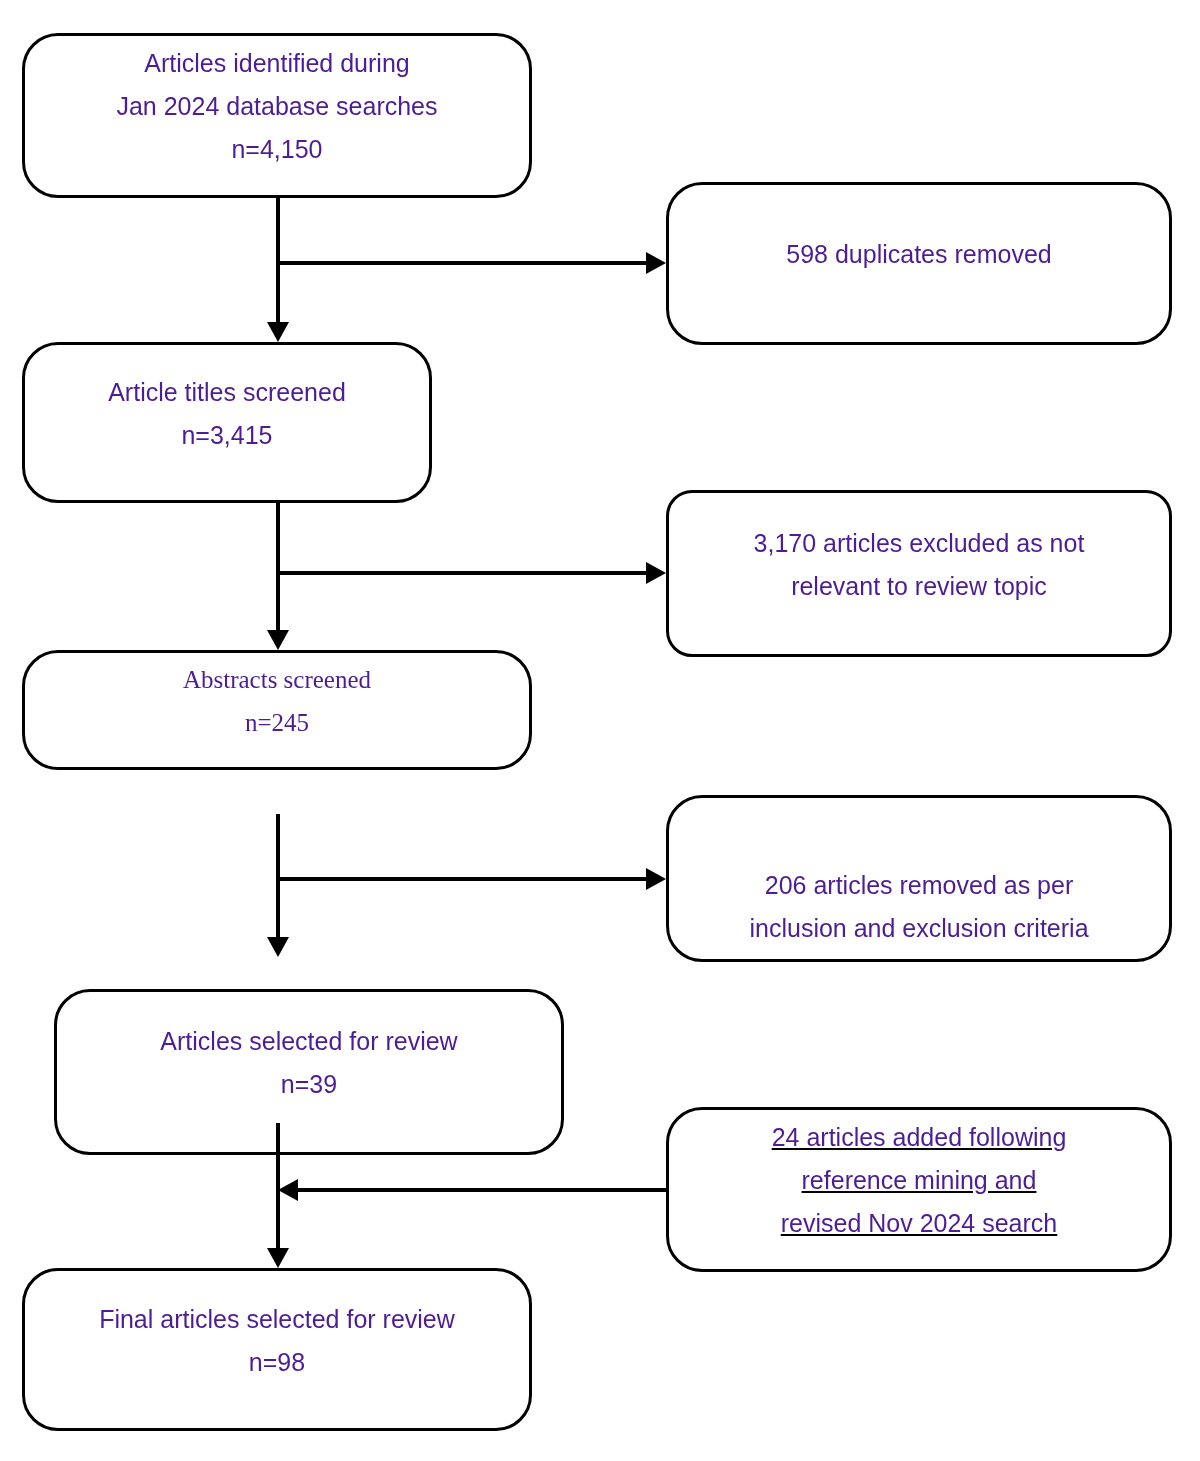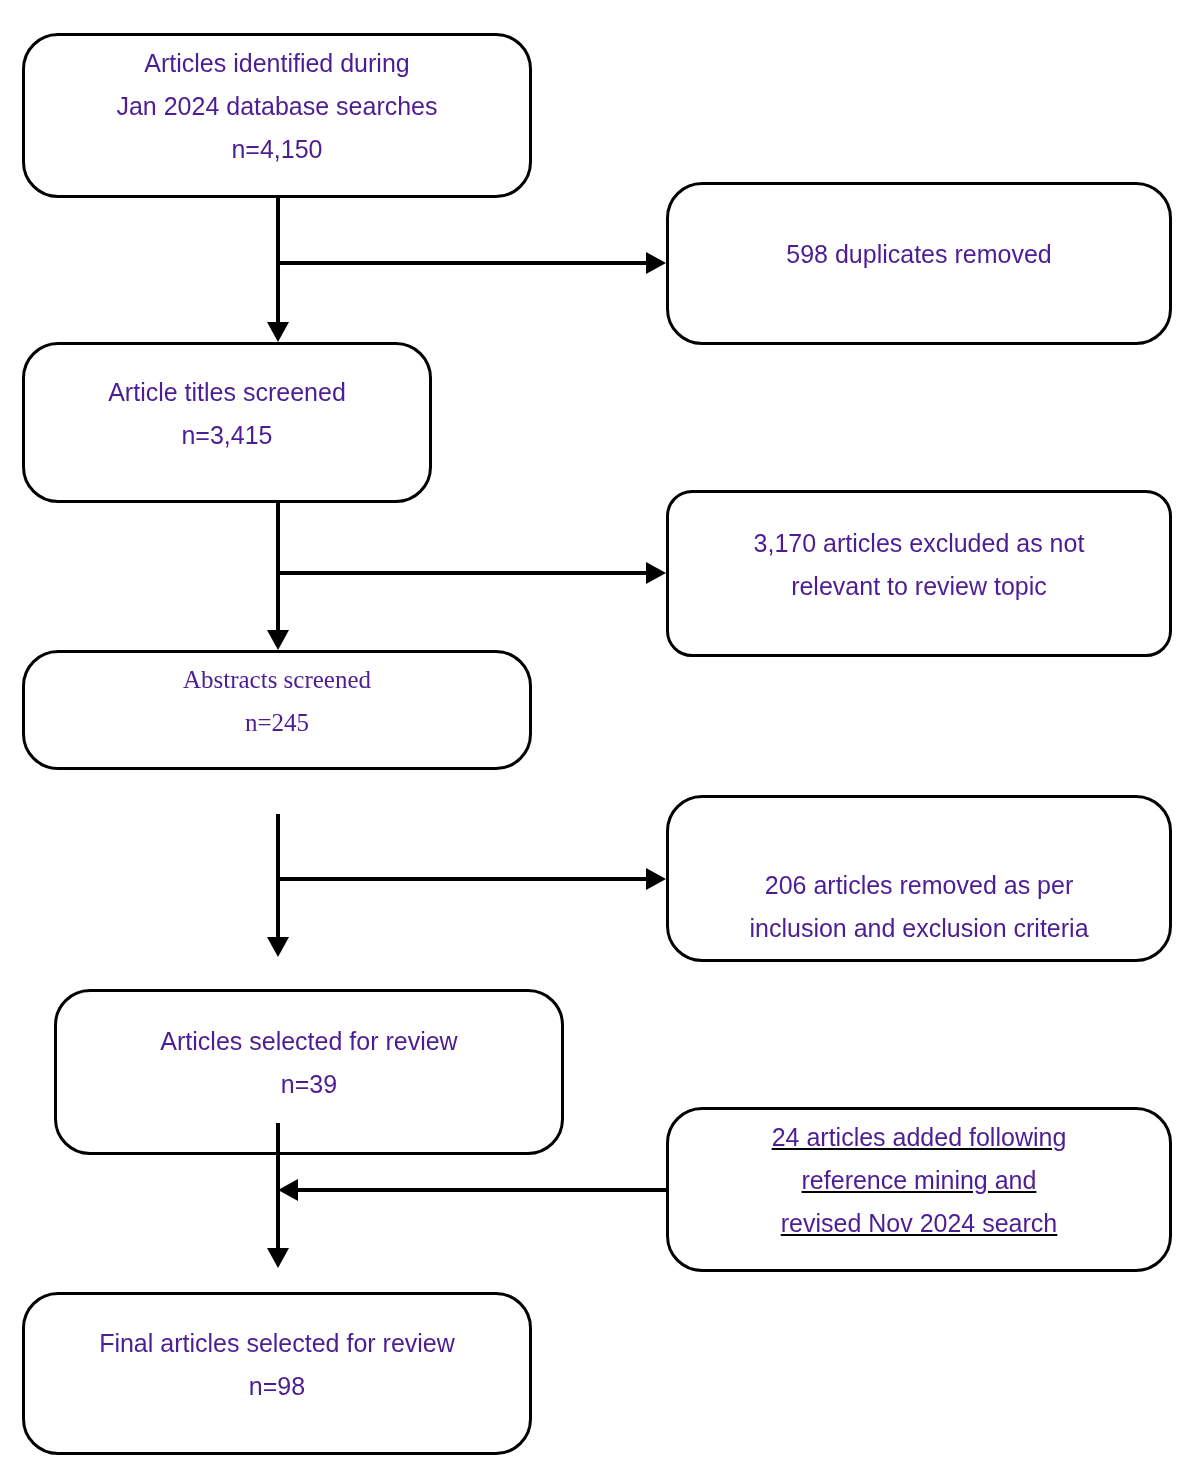--- a/index.html
+++ b/index.html
@@ -33,21 +33,21 @@
     line-height: 43px;
     color: #4c1d95;
   }
   .box-text .line { display: block; white-space: nowrap; }
 
   
   #m0 { left: 22px;  top: 33px;   width: 510px; height: 165px; }
   #m1 { left: 22px;  top: 342px;  width: 410px; height: 161px; }
   #m2 { left: 22px;  top: 650px;  width: 510px; height: 120px; font-family: Liberation Serif, serif; }
   #m3 { left: 22px;  top: 989px;  width: 510px; height: 166px; margin-left: 32px; }
-  #m4 { left: 22px;  top: 1268px; width: 510px; height: 163px; margin-top: 24px; }
+  #m4 { left: 22px;  top: 1268px; width: 510px; height: 163px; }
   
   #s0 { left: 666px; top: 182px;  width: 506px; height: 163px; }
   #s1 { left: 666px; top: 490px;  width: 506px; height: 167px; border-radius: 26px; }
   #s2 { left: 666px; top: 795px;  width: 506px; height: 167px; align-items: flex-end; }
   #s3 { left: 666px; top: 1107px; width: 506px; height: 165px; text-decoration: underline; }
 
   
   .seg { position: absolute; background: #000000; }
   #v0 { left: 276px; top: 198px;  width: 4px; height: 127px; }
   #v1 { left: 276px; top: 503px;  width: 4px; height: 128px; }

